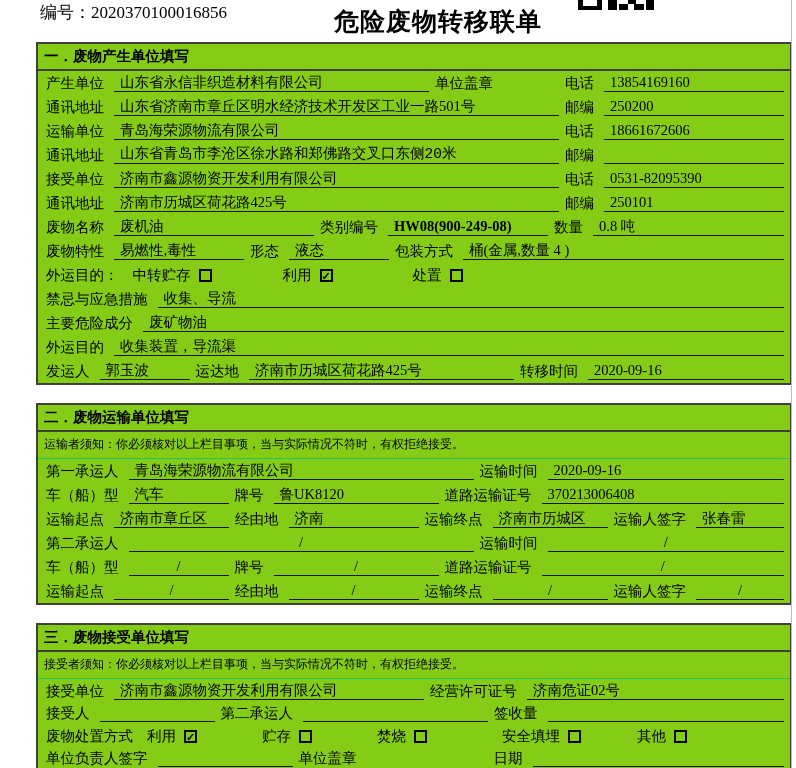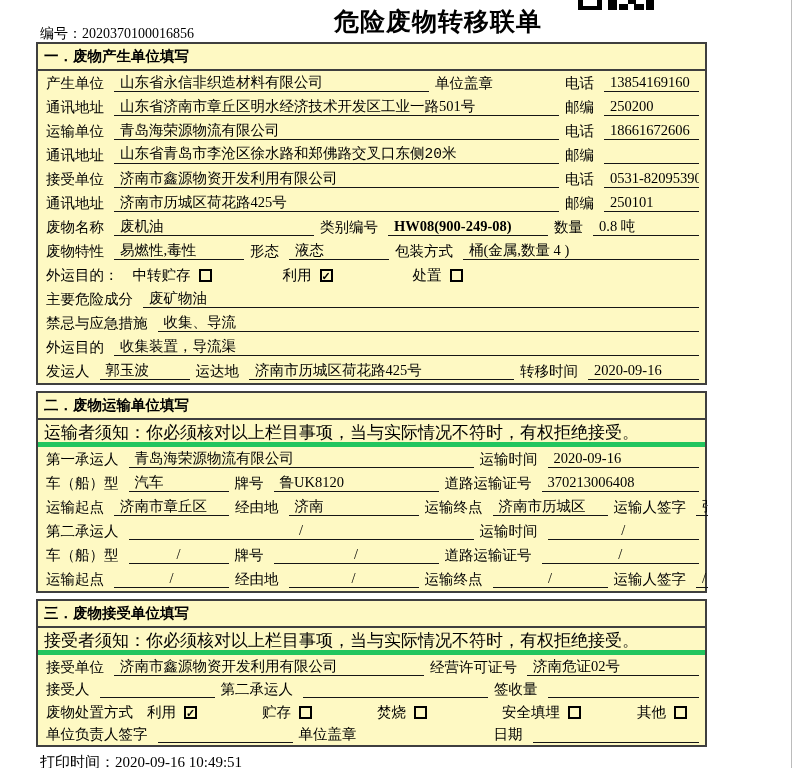--- a/index.html
+++ b/index.html
@@ -1,29 +1,29 @@
 <!DOCTYPE html>
 <html><head>
 <meta charset="utf-8">
 <style>
   *{margin:0;padding:0;box-sizing:border-box}
   html,body{width:796px;height:768px}
   body{background:#fff;color:#000;position:relative;overflow:hidden;
        font-family:"Liberation Serif","DejaVu Serif",serif;}
   .hdr{position:relative;height:42px}
-  .serial{position:absolute;left:40px;top:25px;font-size:14px;white-space:nowrap}
+  .serial{position:absolute;left:40px;top:1px;font-size:17px;white-space:nowrap}
   .doc-title{position:absolute;left:0;right:0;top:5px;text-align:center;
              font-size:25px;font-weight:bold;transform:translateX(40px);letter-spacing:1px}
   .qr{position:absolute;left:578px;top:0;width:76px;height:10px}
   .qr div{position:absolute;background:#000}
-  .tbl{width:671px;margin:0 0 6px 36px;border:2px solid #3f3f3f;background:#fef9c3}
+  .tbl{width:756px;margin:0 0 18px 36px;border:2px solid #3f3f3f;background:#84cc16}
   .sec-title{height:27px;line-height:24px;padding-left:6px;font-weight:bold;
              font-size:14.5px;border-bottom:2px solid #3f3f3f}
-  .notice{height:27px;line-height:25px;padding-left:6px;font-size:17px;
-          border-bottom:5px solid #22c55e}
+  .notice{height:27px;line-height:25px;padding-left:6px;font-size:12px;
+          border-bottom:1px solid #22c55e}
   .row{display:flex;align-items:flex-end;height:24px;padding:0 6px 3px 2px}
   .sec3 .row{height:22.5px;padding-bottom:2px}
   .lbl{font-size:14.5px;line-height:17px;white-space:nowrap;padding:0 10px 0 6px;flex:none}
   .val{font-size:14.5px;line-height:17px;white-space:nowrap;overflow:hidden;
        border-bottom:1px solid #161616;padding:0 6px;flex:none}
   .val.grow{flex:1 1 auto}
   .val.ctr{text-align:center}
   .chk{display:flex;align-items:center;flex:none}
   .chk-lab{font-size:14.5px;line-height:17px;padding-left:4px;white-space:nowrap}
   .box{display:inline-block;width:13px;height:13px;border:2px solid #000;margin-left:8px;
@@ -114,26 +114,26 @@
         <span class="chk" style="width: 130px;">
           <span class="chk-lab">利用</span>
           <span class="box on">✓</span>
         </span>
         <span class="chk">
           <span class="chk-lab">处置</span>
           <span class="box"></span>
         </span>
       </div>
       <div class="row">
+        <span class="lbl">禁忌与应急措施</span>
+        <span class="val grow">收集、导流</span>
+      </div>
+      <div class="row">
         <span class="lbl">主要危险成分</span>
         <span class="val grow">废矿物油</span>
-      </div>
-      <div class="row">
-        <span class="lbl">禁忌与应急措施</span>
-        <span class="val grow">收集、导流</span>
       </div>
       <div class="row">
         <span class="lbl">外运目的</span>
         <span class="val grow">收集装置，导流渠</span>
       </div>
       <div class="row">
         <span class="lbl">发运人</span>
         <span class="val" style="width: 90px;">郭玉波</span>
         <span class="lbl">运达地</span>
         <span class="val" style="width: 265px;">济南市历城区荷花路425号</span>

